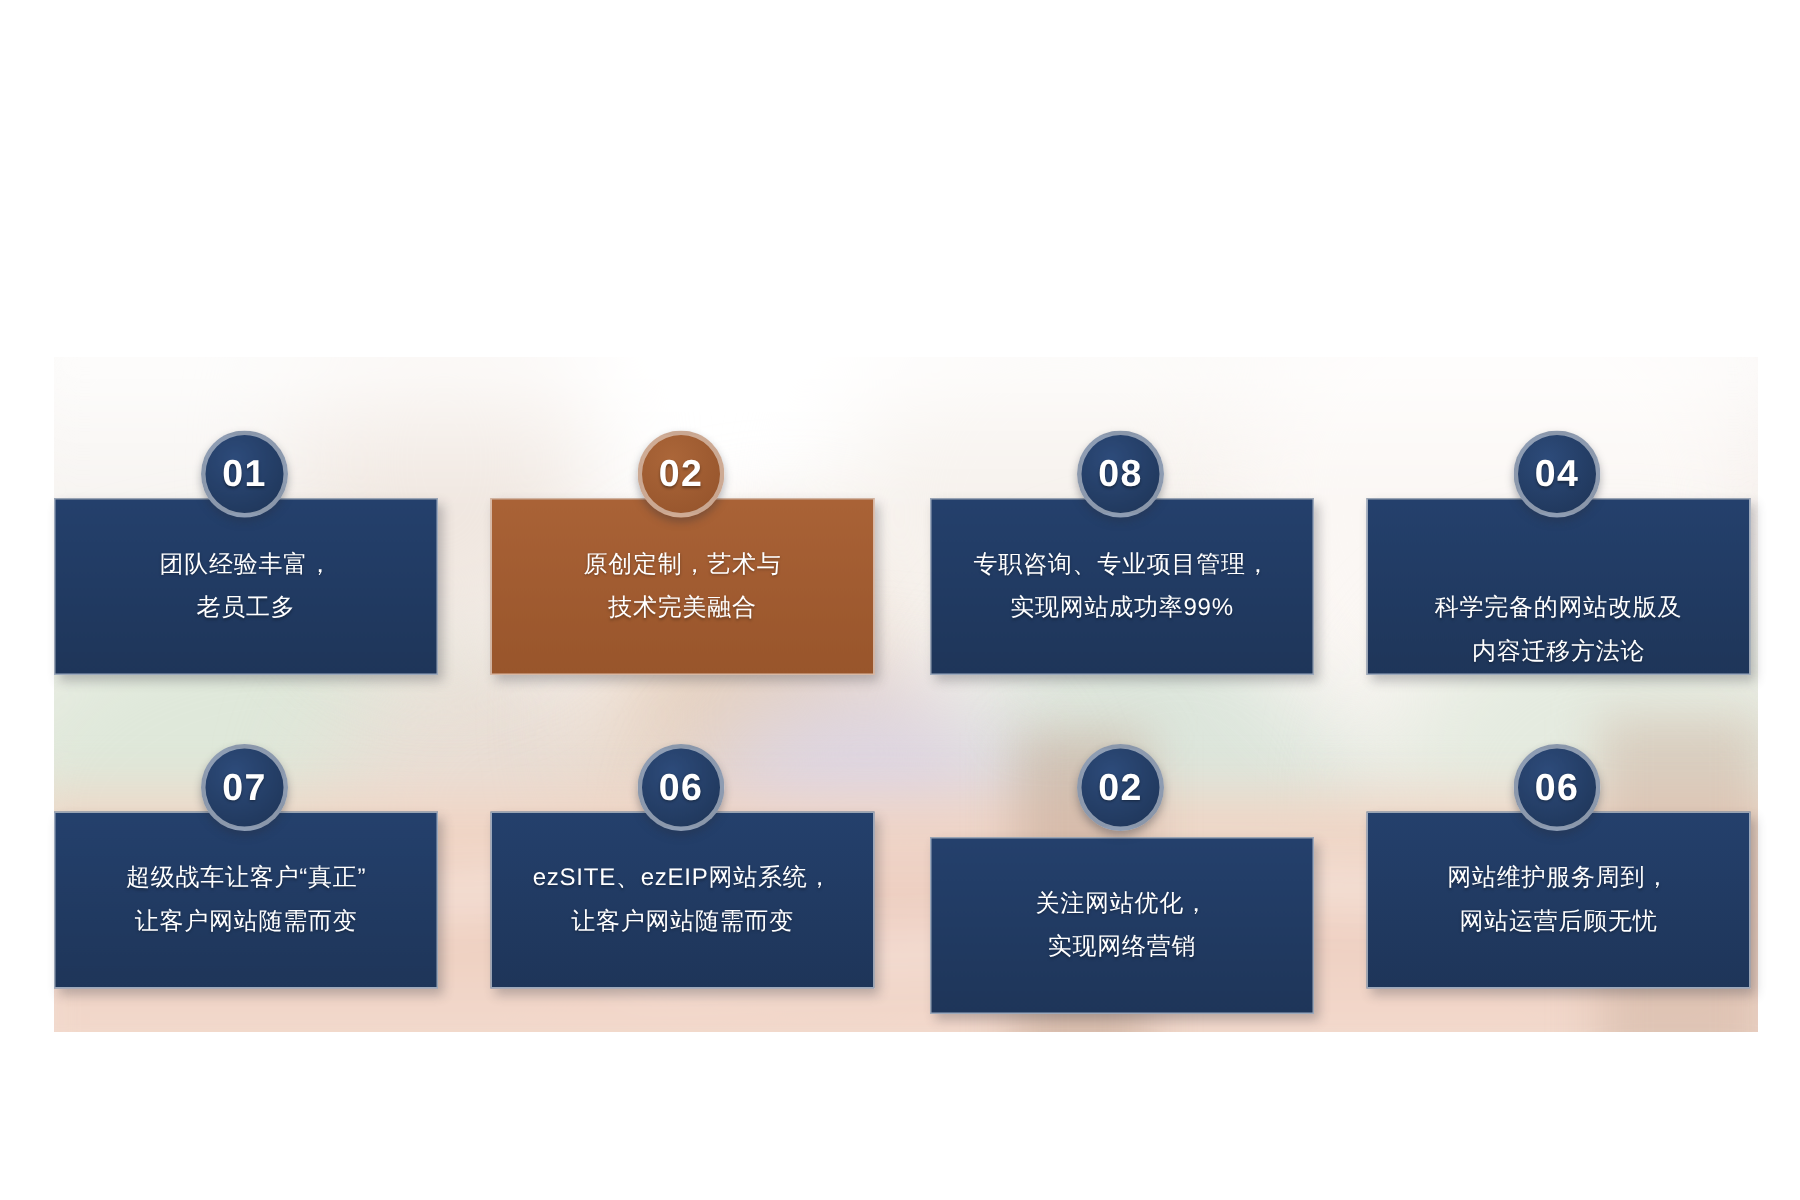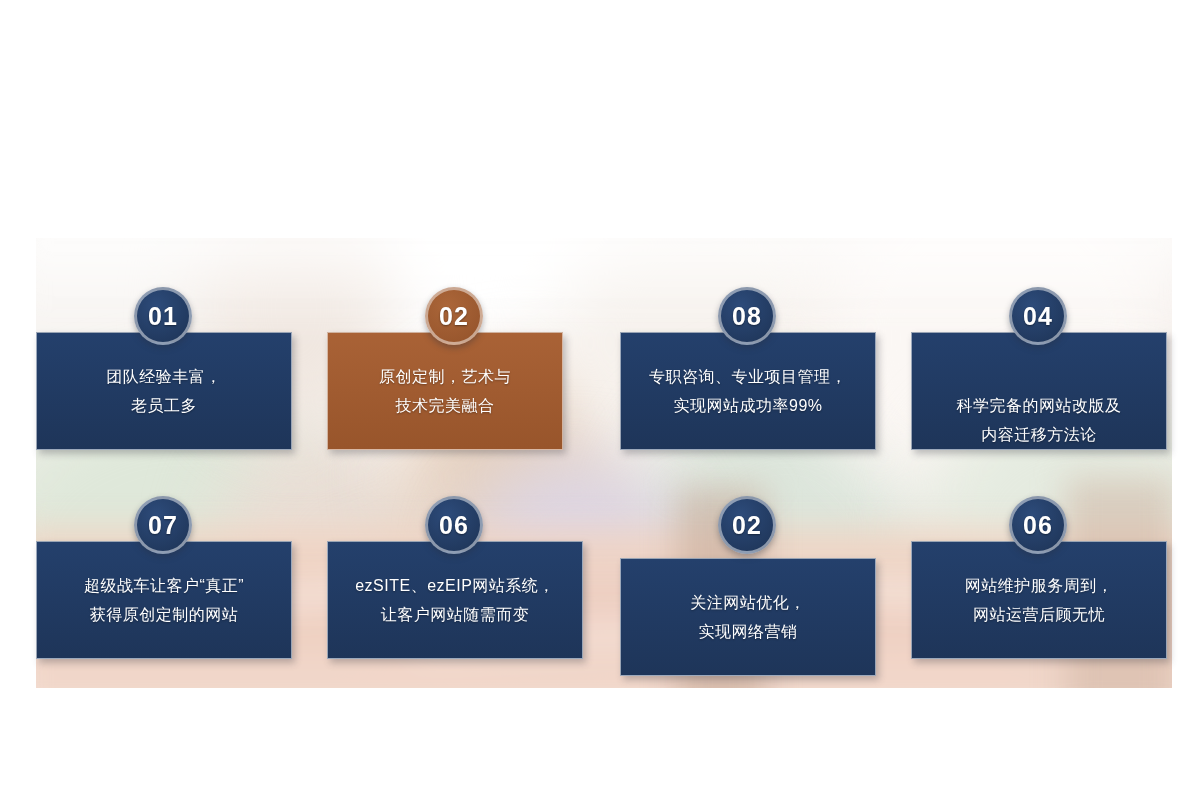--- a/index.html
+++ b/index.html
@@ -137,21 +137,21 @@
 
 
   <div id="card-layer">
       <div class="card navy" style="left: 36px; top: 332px; width: 256px; height: 118px;">
         <div class="card-text">团队经验丰富，
 老员工多</div>
       </div>
       <div class="badge navy" style="left: 134px; top: 287px;">
         <span>01</span>
       </div>
-      <div class="card brown" style="left: 327px; top: 332px; width: 236px; height: 118px;">
+      <div class="card brown" style="left: 327px; top: 332px; width: 256px; height: 118px;">
         <div class="card-text">原创定制，艺术与
 技术完美融合</div>
       </div>
       <div class="badge brown" style="left: 425px; top: 287px;">
         <span>02</span>
       </div>
       <div class="card navy" style="left: 620px; top: 332px; width: 256px; height: 118px;">
         <div class="card-text">专职咨询、专业项目管理，
 实现网站成功率99%</div>
       </div>
@@ -160,21 +160,21 @@
       </div>
       <div class="card navy" style="left: 911px; top: 332px; width: 256px; height: 118px; align-items: flex-end;">
         <div class="card-text">科学完备的网站改版及
 内容迁移方法论</div>
       </div>
       <div class="badge navy" style="left: 1009px; top: 287px;">
         <span>04</span>
       </div>
       <div class="card navy" style="left: 36px; top: 541px; width: 256px; height: 118px;">
         <div class="card-text">超级战车让客户“真正”
-获得原创定制的网站</div>
+让客户网站随需而变</div>
       </div>
       <div class="badge navy" style="left: 134px; top: 496px;">
         <span>07</span>
       </div>
       <div class="card navy" style="left: 327px; top: 541px; width: 256px; height: 118px;">
         <div class="card-text">ezSITE、ezEIP网站系统，
 让客户网站随需而变</div>
       </div>
       <div class="badge navy" style="left: 425px; top: 496px;">
         <span>06</span>

